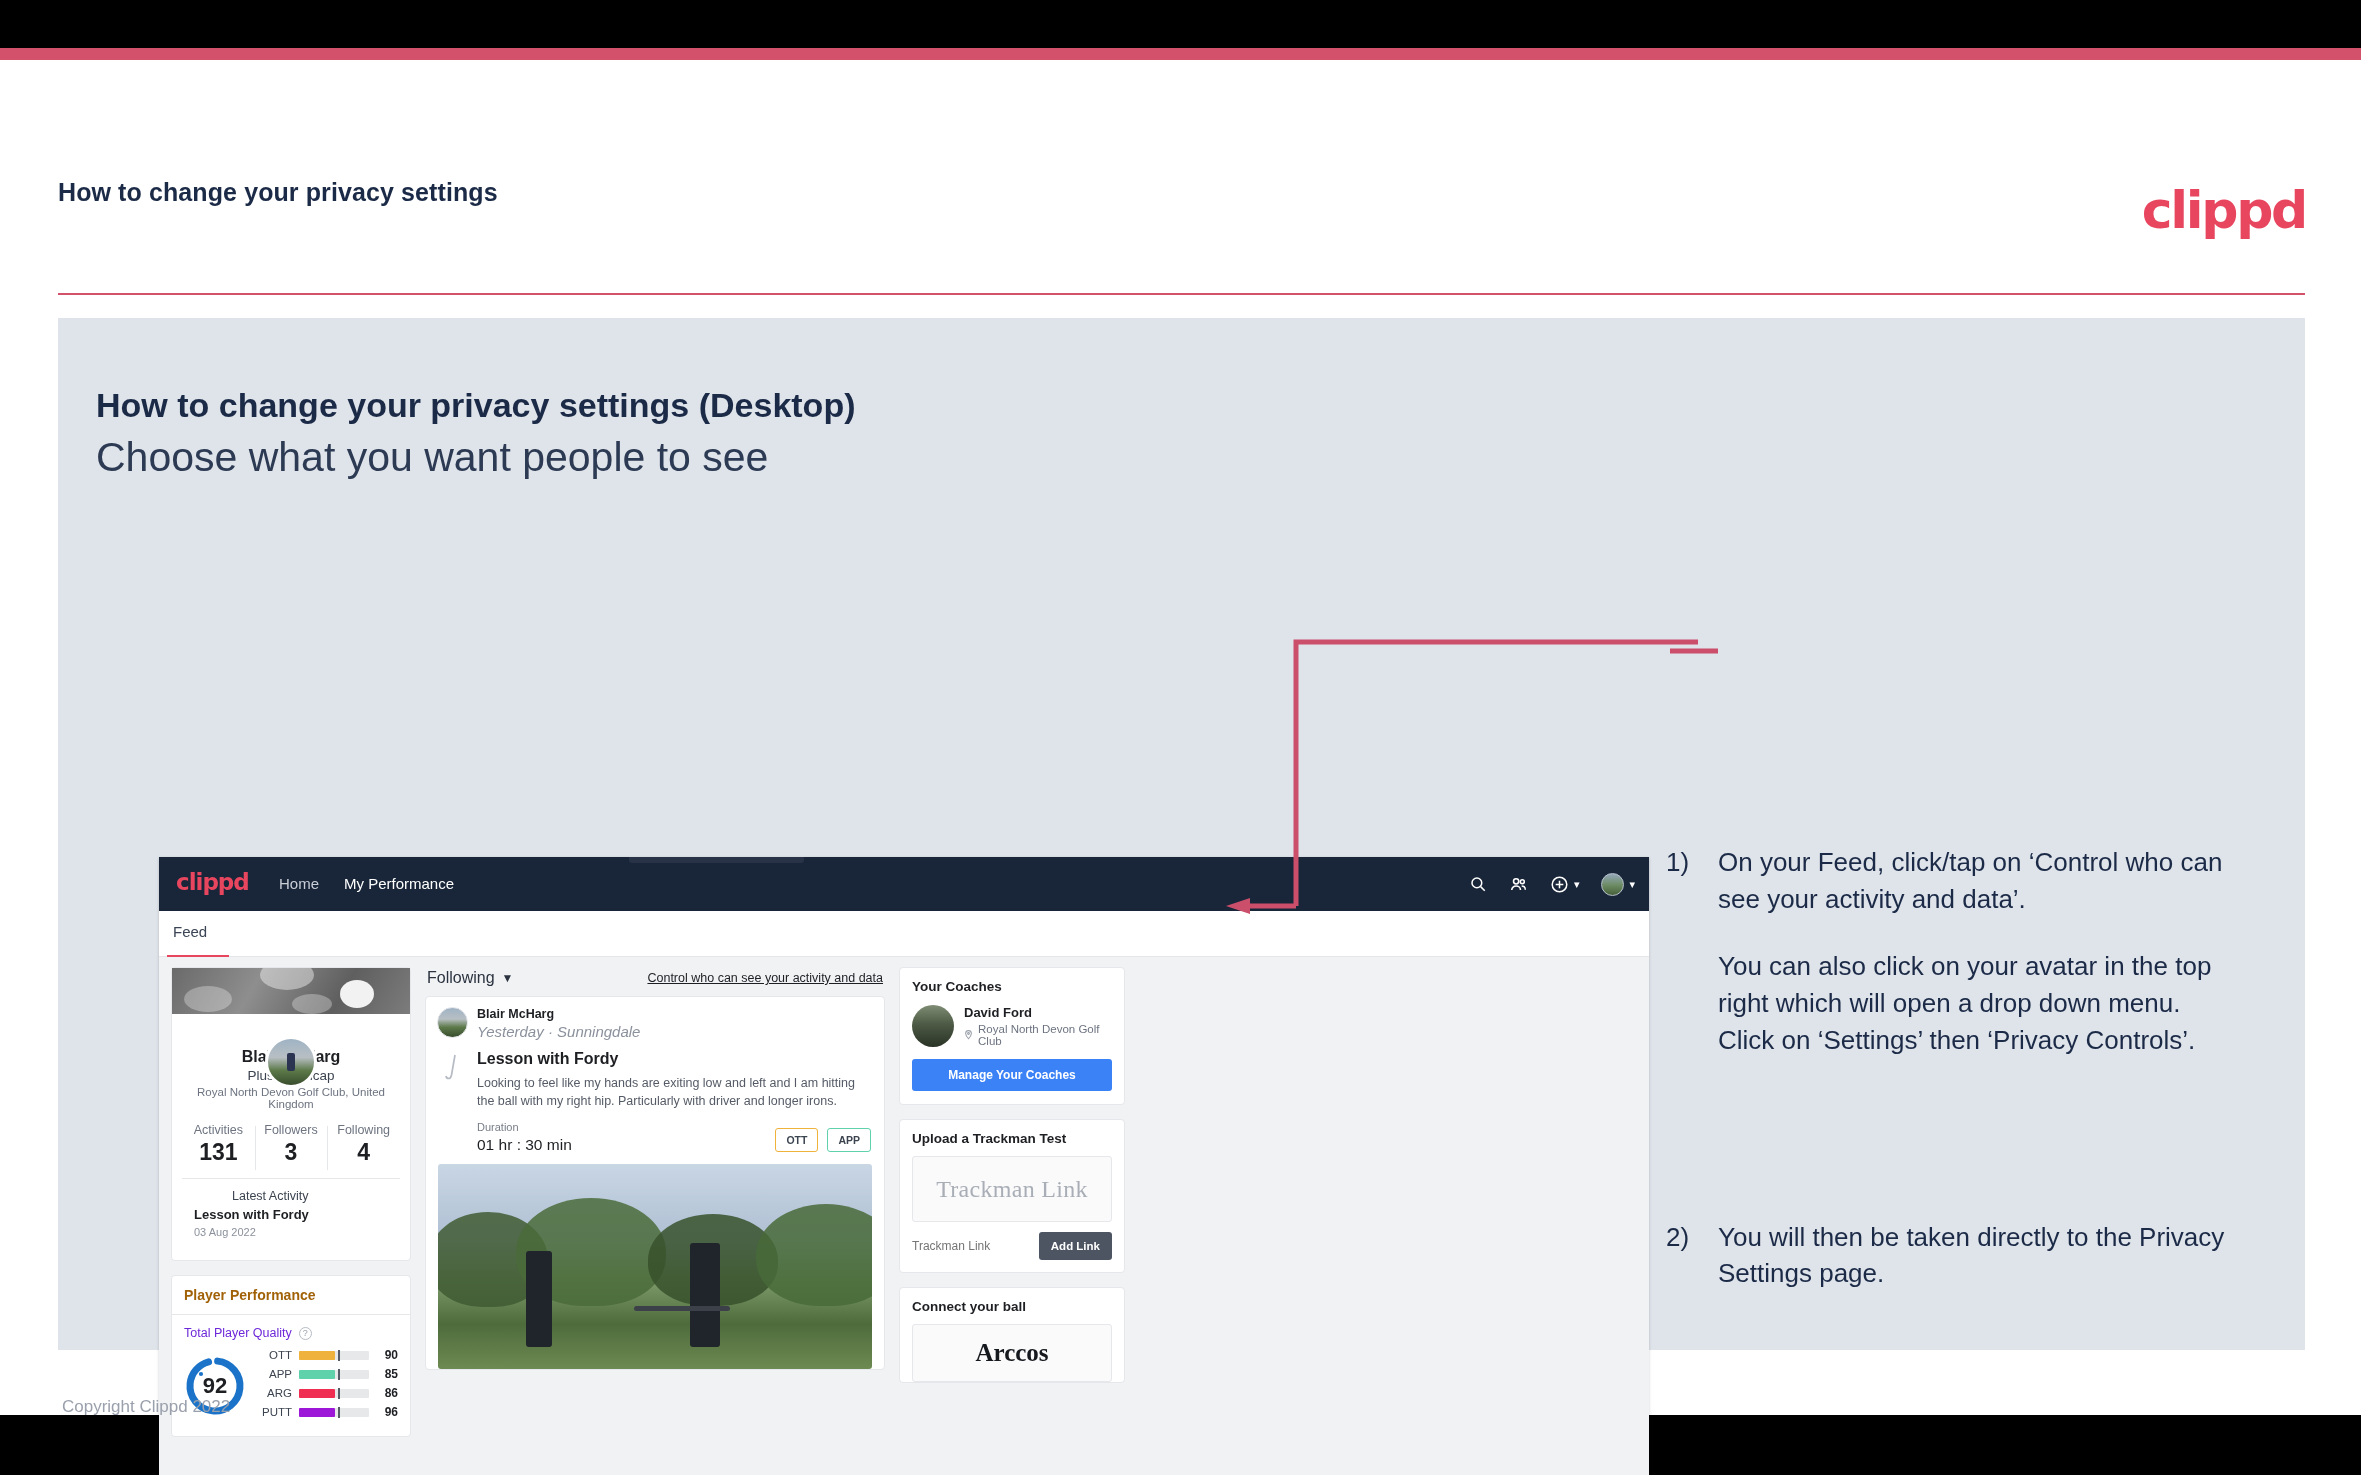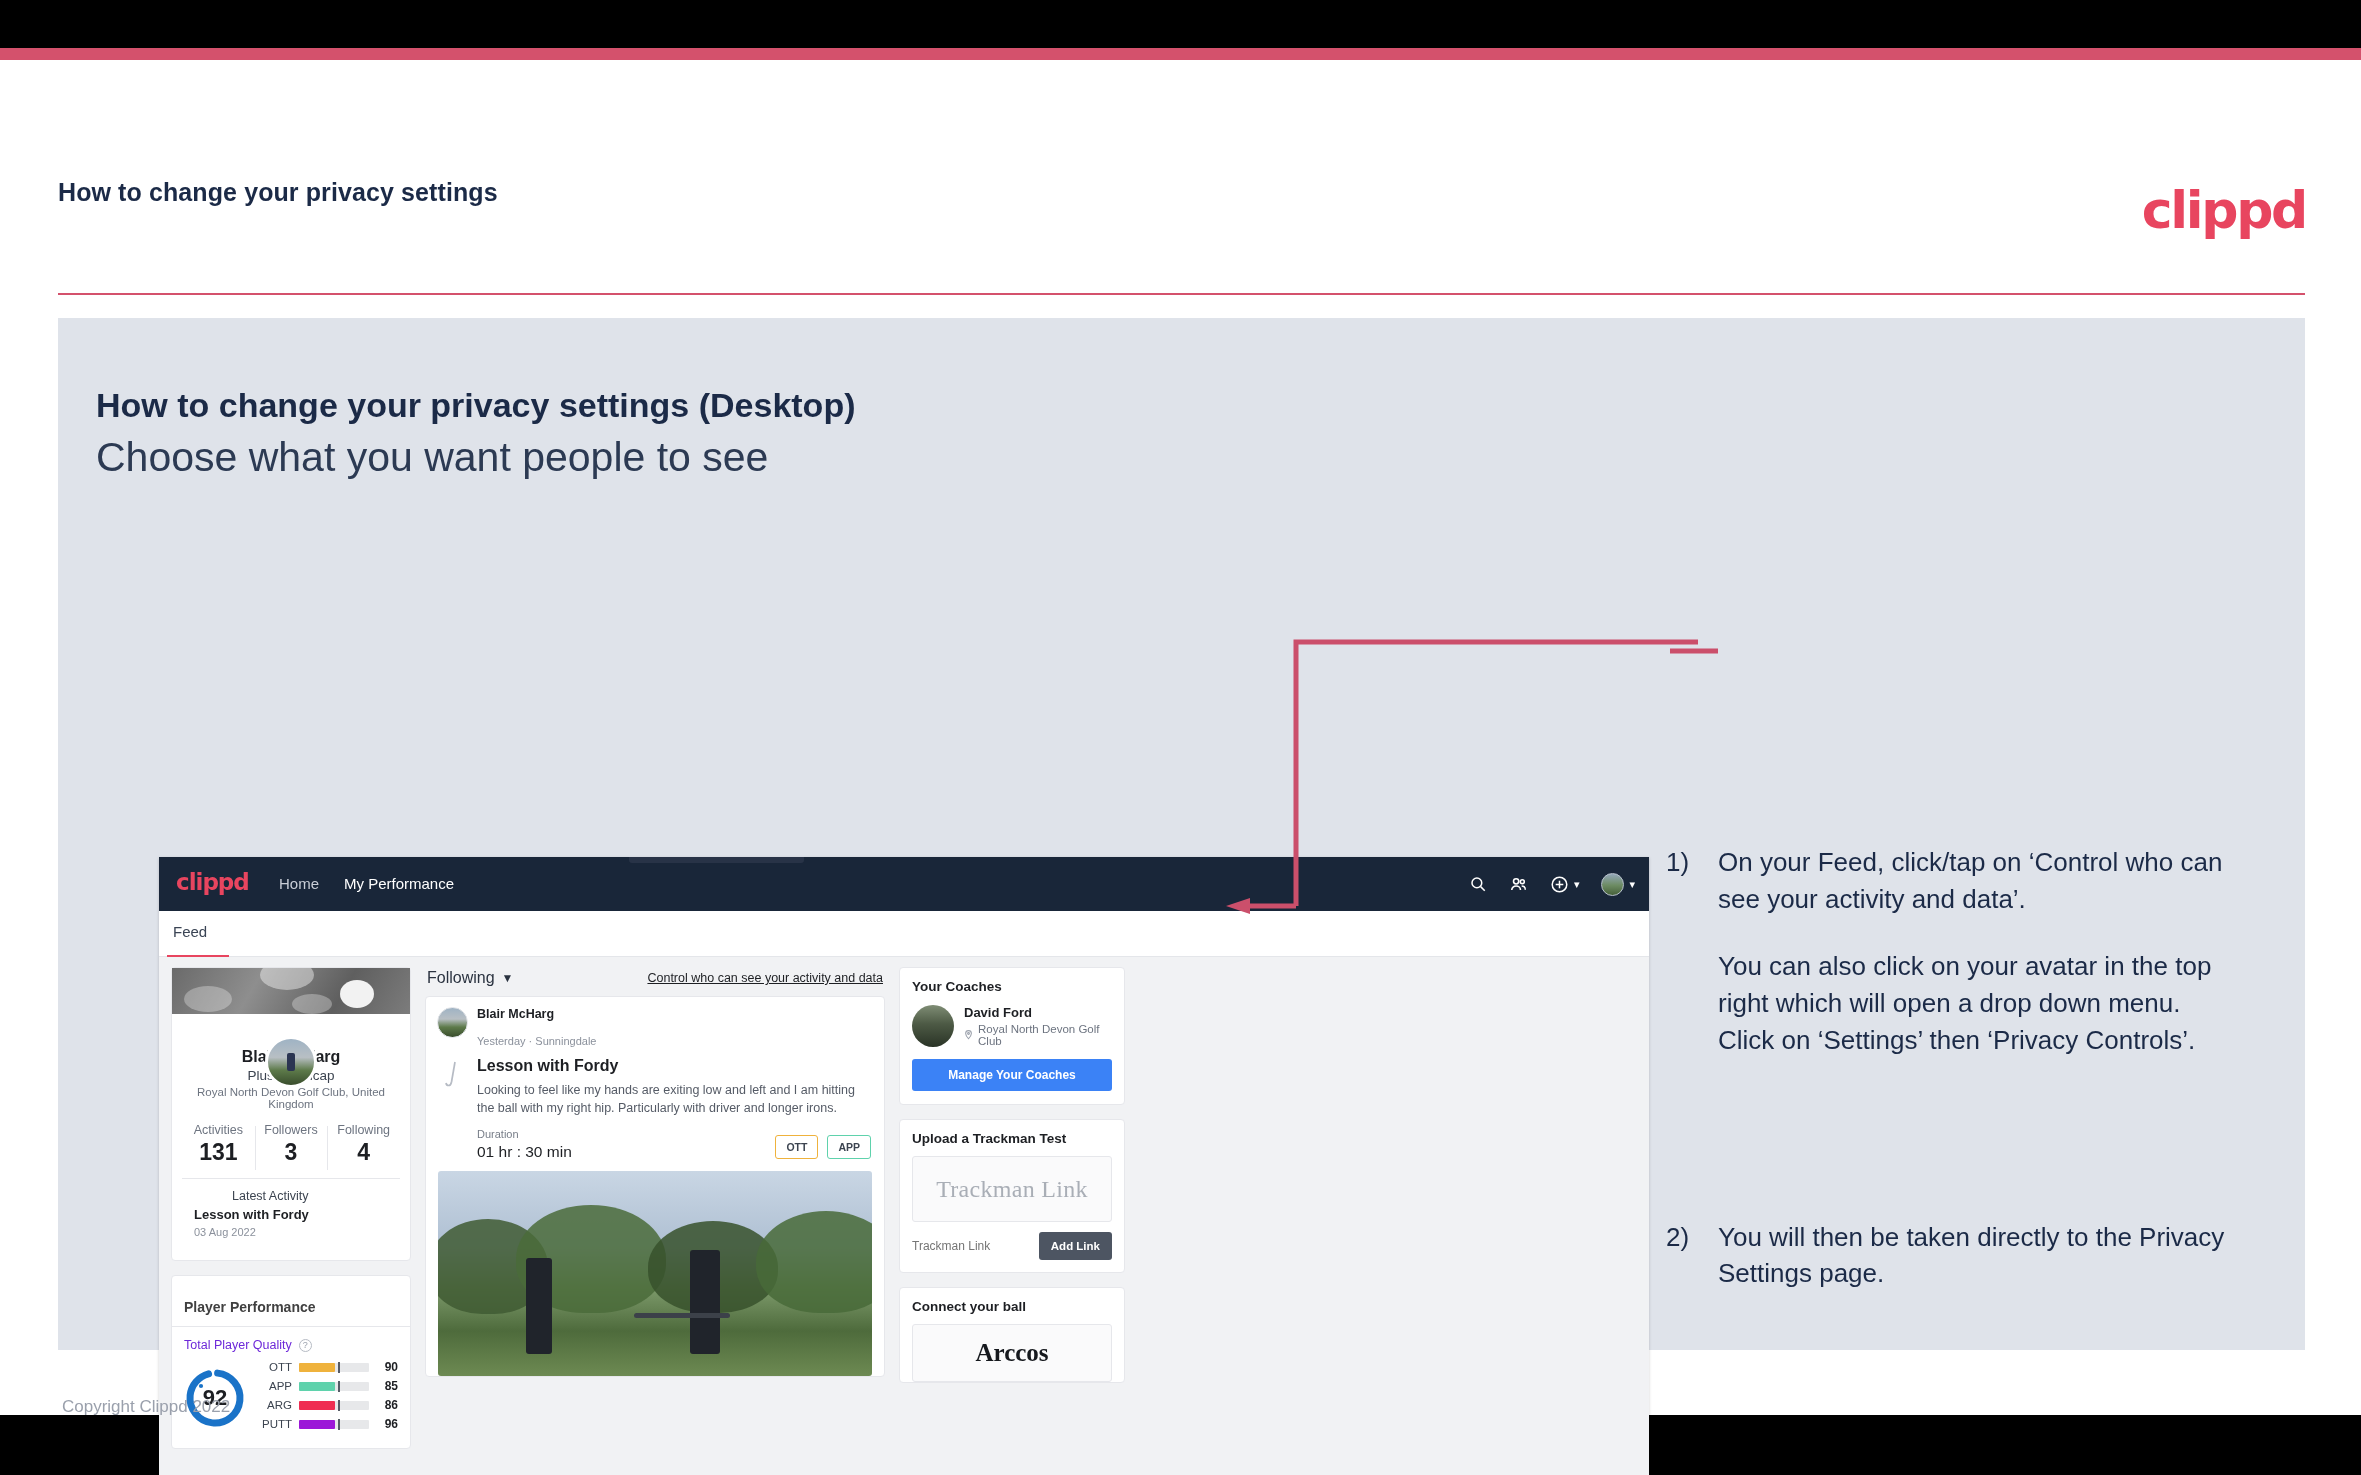--- a/index.html
+++ b/index.html
@@ -163,23 +163,22 @@
   .p-latest {
     border-top: 1px solid #e6e7eb; margin-top: 12px;
     padding: 10px 12px 12px; text-align: left;
   }
   .lat-label { font-size: 12.5px; color: #3c4450; margin-left: 38px; }
   .lat-title { font-size: 13px; font-weight: 700; color: #1d1f23; margin-top: 4px; }
   .lat-date { font-size: 11px; color: #8b919c; margin-top: 4px; }
 
   .perf-card { margin-top: 14px; }
   .perf-head {
-    padding: 11px 12px; font-size: 14px; font-weight: 700; color: #404040;
+    padding: 11px 12px; font-size: 14px; font-weight: 700; color: #a16207;
     border-bottom: 1px solid #e6e7eb;
-    margin-top: 12px;
   }
   .perf-body { padding: 11px 12px 12px; }
   .tpq-row { display: flex; align-items: center; gap: 7px; }
   .tpq-label { font-size: 12.5px; color: #6d28d9; }
   .q-mark {
     width: 13px; height: 13px; border-radius: 50%; border: 1.2px solid #b6bbc4;
     color: #9aa0ab; font-size: 9px; line-height: 11px; text-align: center;
   }
   .tpq-main { display: flex; align-items: center; gap: 12px; margin-top: 8px; }
   .donut { position: relative; width: 62px; height: 62px; flex: 0 0 62px; }
@@ -206,21 +205,21 @@
     font-size: 12.5px; color: #1d1f23; text-decoration: underline; cursor: pointer;
   }
   .post-card { margin-top: 9px; }
   .post-head { display: flex; gap: 9px; padding: 10px 11px 0; align-items: flex-start; }
   .post-av {
     width: 31px; height: 31px; border-radius: 50%;
     background: linear-gradient(180deg,#9fb3c4 0%,#b8bfc4 38%,#5d7a4a 66%,#394d2c 100%);
     flex: 0 0 31px; border: 1px solid #dfe2e6;
   }
   .post-name { font-size: 12.5px; font-weight: 700; color: #1d1f23; }
-  .post-meta { font-size: 11px; color: #8b919c; margin-top: 14px; }
+  .post-meta { font-size: 15px; color: #8b919c; margin-top: 2px; font-style: italic; }
   .post-main { display: flex; gap: 9px; padding: 10px 11px 0; }
   .club-icon { width: 31px; flex: 0 0 31px; display: flex; justify-content: center; padding-top: 4px; }
   .post-title { font-size: 16px; font-weight: 700; color: #1d1f23; }
   .post-desc { font-size: 12.5px; color: #555b66; line-height: 1.45; margin-top: 6px; max-width: 390px; }
   .post-foot { display: flex; align-items: flex-end; justify-content: space-between; padding: 11px 13px 0 51px; }
   .dur-label { font-size: 11px; color: #777d88; }
   .dur-val { font-size: 15.5px; color: #1d1f23; margin-top: 3px; }
   .chips { display: flex; gap: 9px; padding-bottom: 2px; }
   .chip {
     font-size: 10.5px; font-weight: 700; padding: 5px 10px; border-radius: 3px; background: #fff;

